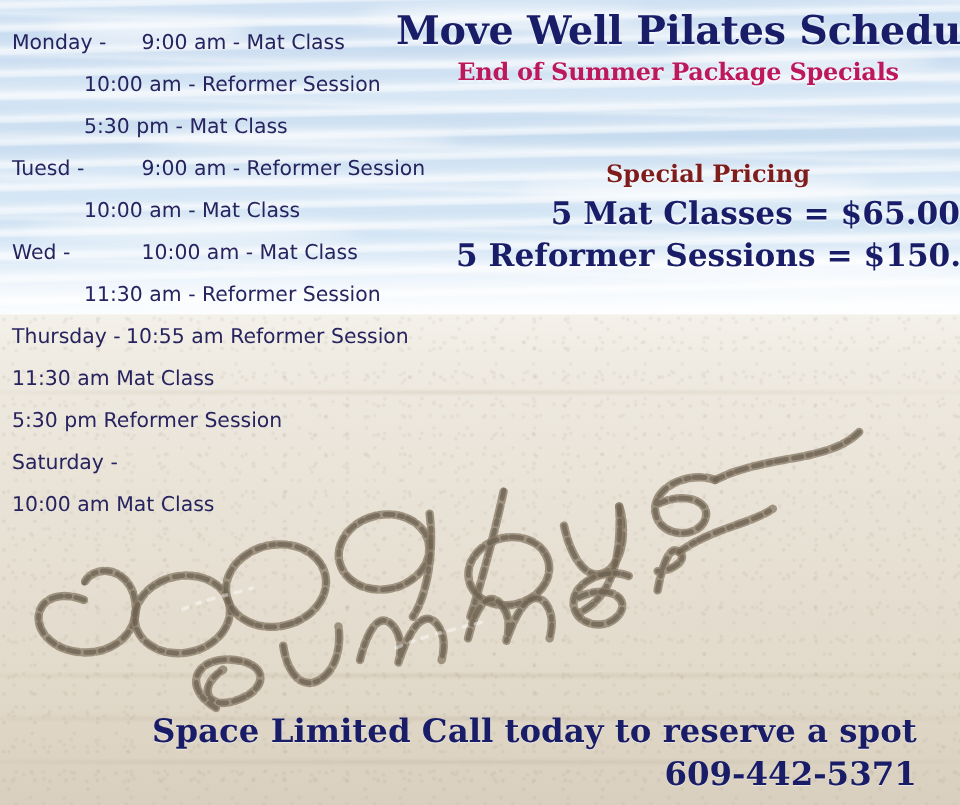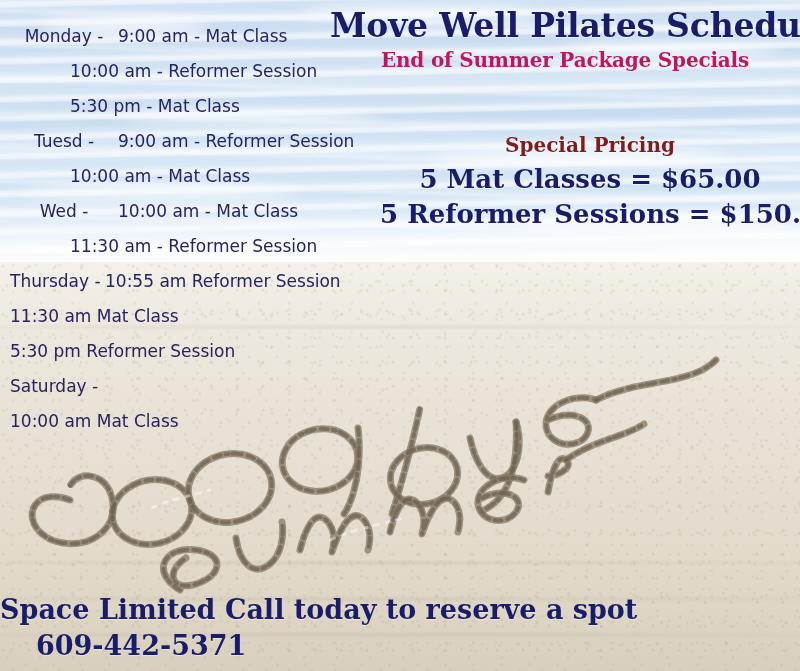--- a/index.html
+++ b/index.html
@@ -210,20 +210,21 @@
     text-shadow: 0 1px 0 rgba(255,255,255,.5);
   }
   .pricing-line {
     font-family: "DejaVu Serif", serif;
     font-weight: bold;
     font-size: 26px;
     line-height: 35px;
     color: #191d68;
     white-space: nowrap;
     text-shadow: 0 1px 0 rgba(255,255,255,.5);
+    text-align: right;
   }
 
   
   .schedule {
     position: absolute;
     left: 10px;
     top: 26px;
     width: 420px;
   }
   .sched-row {
@@ -239,32 +240,32 @@
     flex: 0 0 auto;
   }
   .sched-entry {
     font-family: "DejaVu Sans", sans-serif;
     font-size: 17px;
     color: #26235e;
     white-space: nowrap;
     flex: 0 0 auto;
   }
   
-  .col-day      { width: 108px; text-align: center; }
+  .col-day      { width: 108px; }
   .col-day-wide { width: 95px; }
   .indent-std   { margin-left: 60px; }
   .indent-thu   { }
 
   
   .cta-block {
     position: absolute;
     left: 0;
     top: 592px;
     width: 764px;
-    text-align: left;
+    text-align: right;
   }
   .cta-line {
     font-family: "DejaVu Serif", serif;
     font-weight: bold;
     font-size: 27px;
     line-height: 36px;
     color: #191d68;
     white-space: nowrap;
     text-shadow: 0 1px 0 rgba(255,255,255,.45);
   }

